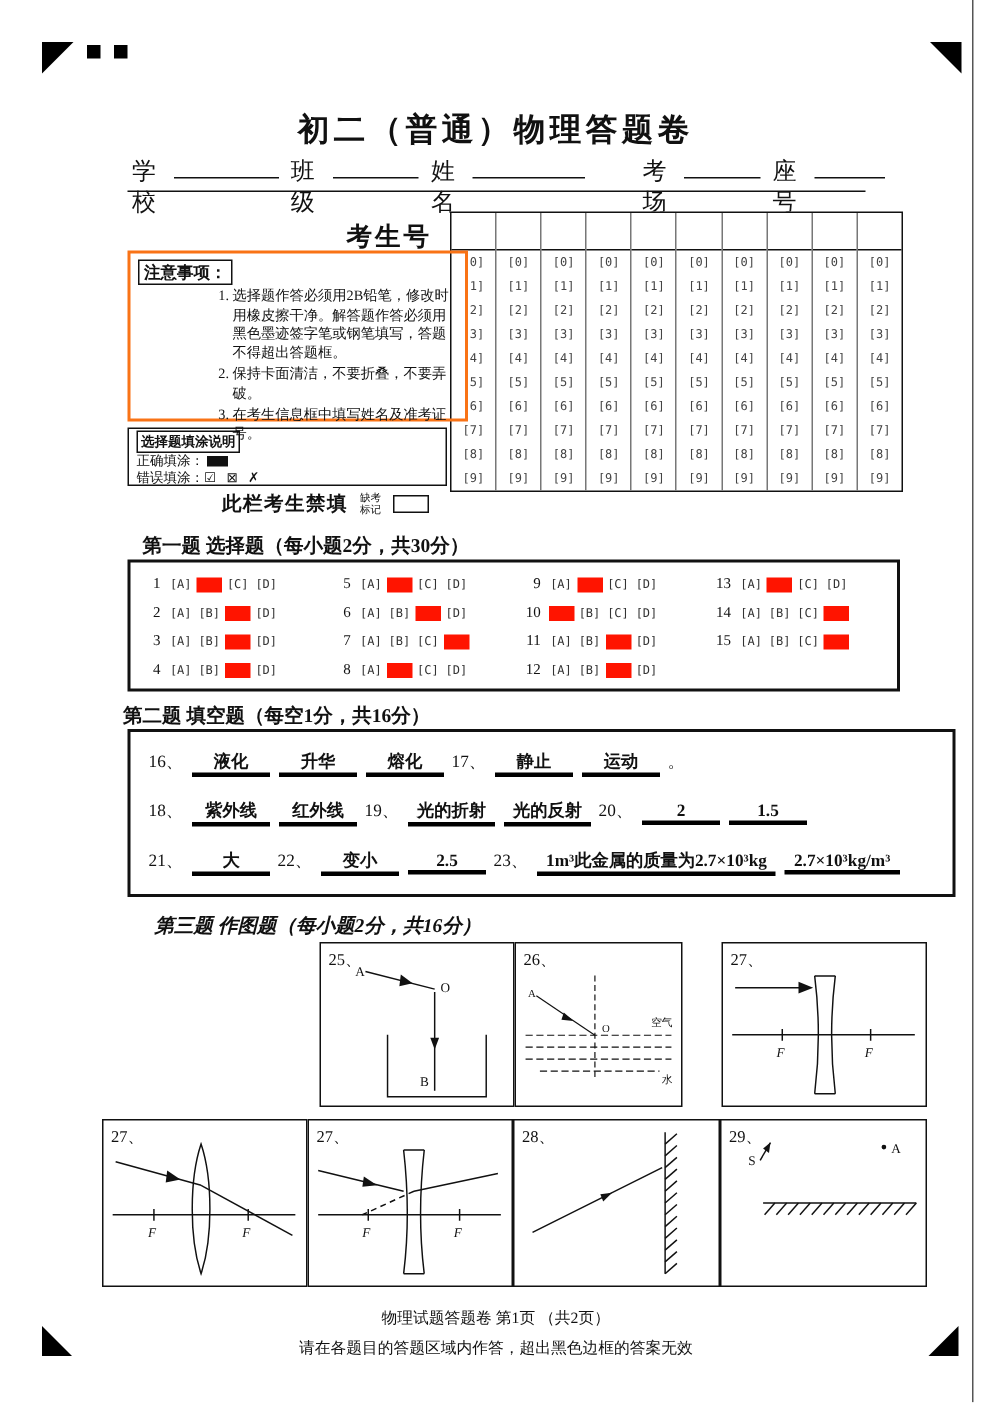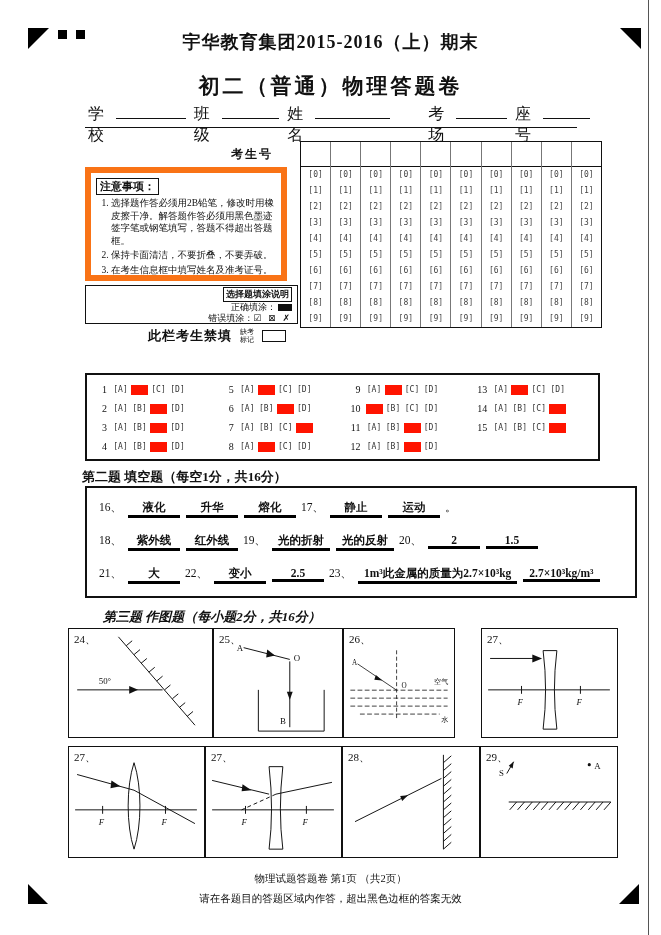--- a/index.html
+++ b/index.html
@@ -18,36 +18,36 @@
   .title{position:absolute;top:30px;left:0;right:0;text-align:center;font-size:18px;font-weight:bold;letter-spacing:1px;}
   .subtitle{position:absolute;top:72px;left:0;right:0;text-align:center;font-size:21px;font-weight:bold;letter-spacing:3px;}
 
   .info-row{position:absolute;top:104px;left:88px;width:502px;font-size:16px;display:flex;align-items:baseline;}
   .ifield-label{margin-left:8px;}
   .iflab0{margin-left:0;} .iflab3{margin-left:38px;}
   .ifield-line{display:inline-block;border-bottom:1px solid #111;height:14px;}
   .ifl0{width:80px}.ifl1{width:66px}.ifl2{width:86px}.ifl3{width:58px}.ifl4{width:54px}
   .info-underline{position:absolute;top:127px;left:85px;width:492px;border-top:1px solid #111;}
 
-  .cand-label{position:absolute;top:146px;left:231px;font-size:12px;font-weight:bold;letter-spacing:2px;}
+  .cand-label{position:absolute;top:146px;left:231px;font-size:17px;font-weight:bold;letter-spacing:2px;}
   .cand-grid{position:absolute;top:141px;left:300px;width:300px;display:flex;border:1.5px solid #111;background:#fff;}
   .cand-col{flex:1;border-right:1px solid #777;}
   .cand-col:last-child{border-right:none;}
   .cand-head{height:24px;border-bottom:1.5px solid #111;}
   .cand-digit{height:16px;line-height:16px;text-align:center;font-size:8px;
               font-family:"DejaVu Sans Mono",monospace;color:#444;}
 
-  .notice-box{position:absolute;top:167px;left:85px;width:202px;height:114px;border:6px solid #f97316;
+  .notice-box{position:absolute;top:167px;left:85px;width:227px;height:114px;border:2px solid #f97316;
               box-sizing:border-box;padding:3px 5px;}
   .notice-title{display:inline-block;border:1px solid #111;padding:0 3px;font-size:11px;font-weight:bold;}
   .notice-list{margin:2px 0 0 15px;padding:0;font-size:9.5px;line-height:1.32;}
-  .notice-list li{margin-bottom:2px;}
+  .notice-list li{margin-bottom:2px;margin-left:48px;}
 
   .guide-box{position:absolute;top:285px;left:85px;width:213px;height:39px;border:1px solid #111;
-             box-sizing:border-box;padding:1px 5px;font-size:9px;text-align:right;}
+             box-sizing:border-box;padding:1px 5px;font-size:9px;}
   .guide-title{display:inline-block;border:1px solid #111;padding:0 2px;font-weight:bold;}
   .guide-row{line-height:11px;}
   .correct-block{display:inline-block;width:14px;height:7px;background:#111;vertical-align:middle;margin-left:2px;}
   .wrong-marks{font-family:"DejaVu Sans",sans-serif;letter-spacing:2px;}
 
   .forbid-row{position:absolute;top:327px;left:148px;display:flex;align-items:center;gap:8px;}
   .forbid-label{font-size:13px;font-weight:bold;letter-spacing:1px;}
   .absent-label{font-size:7px;line-height:1.15;text-align:center;}
   .absent-label span{display:block;}
   .absent-box{width:22px;height:10px;border:1px solid #111;display:inline-block;background:#fff;}
@@ -97,21 +97,20 @@
 <div class="page">
 
   <div class="tri tri-tl"></div>
   <div class="sq sq1"></div>
   <div class="sq sq2"></div>
   <div class="tri tri-tr"></div>
   <div class="tri tri-bl"></div>
   <div class="tri tri-br"></div>
   <div class="edge-line"></div>
 
-  <div class="title">宇华教育集团2015-2016（上）期末</div>
   <div class="subtitle">初二（普通）物理答题卷</div>
 
   <div class="info-row">
       <span class="ifield-label iflab0">学校</span>
       <span class="ifield-line ifl0"></span>
       <span class="ifield-label iflab1">班级</span>
       <span class="ifield-line ifl1"></span>
       <span class="ifield-label iflab2">姓名</span>
       <span class="ifield-line ifl2"></span>
       <span class="ifield-label iflab3">考场</span>
@@ -276,20 +275,21 @@
 
   <div class="forbid-row">
     <span class="forbid-label">此栏考生禁填</span>
     <span class="absent-label">
       <span>缺考</span>
       <span>标记</span>
     </span>
     <span class="absent-box"></span>
   </div>
 
+  <div class="s-title s1-title">第一题  选择题（每小题2分，共30分）</div>
   <div class="s1-box">
       <div class="q-col">
         <div class="q-item">
           <span class="q-num">1</span>
           <span class="q-opt">[A]</span>
           <span class="q-opt filled"></span>
           <span class="q-opt">[C]</span>
           <span class="q-opt">[D]</span>
         </div>
         <div class="q-item">
@@ -429,38 +429,20 @@
         <span class="fl-blank">变小</span>
         <span class="fl-blank">2.5</span>
         <span class="fl-num">23、</span>
         <span class="fl-blank">1m³此金属的质量为2.7×10³kg</span>
         <span class="fl-blank">2.7×10³kg/m³</span>
       </div>
     </div>
 
   <div class="s-title s3-title">第三题  作图题（每小题2分，共16分）</div>
 
-  <div class="dbox db1">
-    <span class="dnum">24、</span>
-    <svg viewBox="0 0 145 110">
-      <line x1="50" y1="8" x2="128" y2="98"></line>
-      <line x1="58" y1="17" x2="64" y2="12"></line>
-        <line x1="66" y1="26" x2="72" y2="21"></line>
-      <line x1="73" y1="35" x2="79" y2="30"></line>
-        <line x1="81" y1="44" x2="87" y2="39"></line>
-      <line x1="89" y1="53" x2="95" y2="48"></line>
-        <line x1="97" y1="62" x2="103" y2="57"></line>
-      <line x1="105" y1="71" x2="111" y2="66"></line>
-        <line x1="112" y1="80" x2="118" y2="75"></line>
-      <line x1="120" y1="89" x2="126" y2="84"></line>
-      <line x1="8" y1="62" x2="95" y2="62" stroke-width="1.4"></line>
-      <polygon points="70,62 61,58 61,66"></polygon>
-      <text x="30" y="56">50°</text>
-    </svg>
-  </div>
 
   <div class="dbox db2">
     <span class="dnum">25、</span>
     <svg viewBox="0 0 130 110">
       <text x="23" y="22">A</text>
       <line x1="30" y1="19" x2="77" y2="31"></line>
       <polygon points="62,27 54,21 53,29"></polygon>
       <text x="81" y="33">O</text>
       <line x1="77" y1="33" x2="77" y2="100"></line>
       <polygon points="77,72 74,64 80,64"></polygon>

